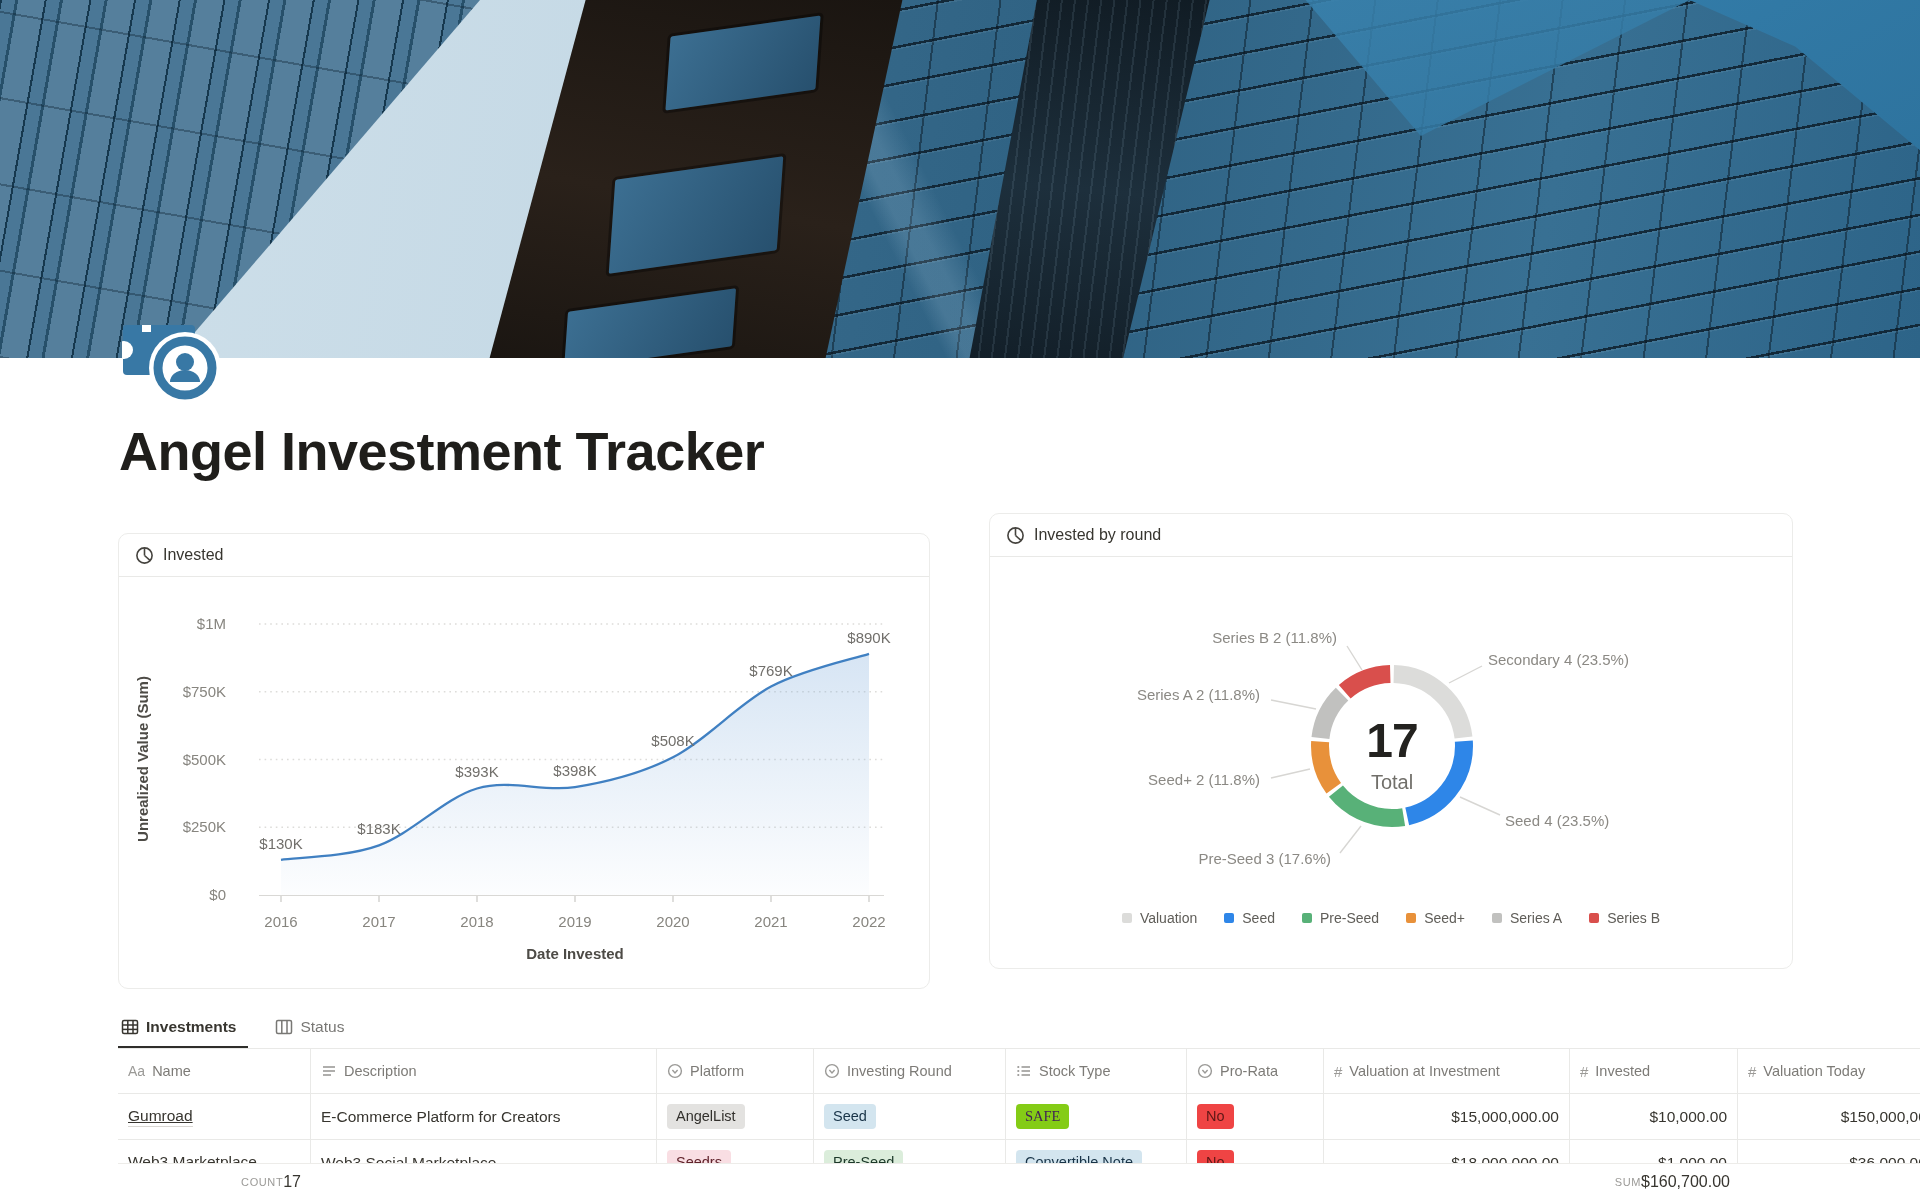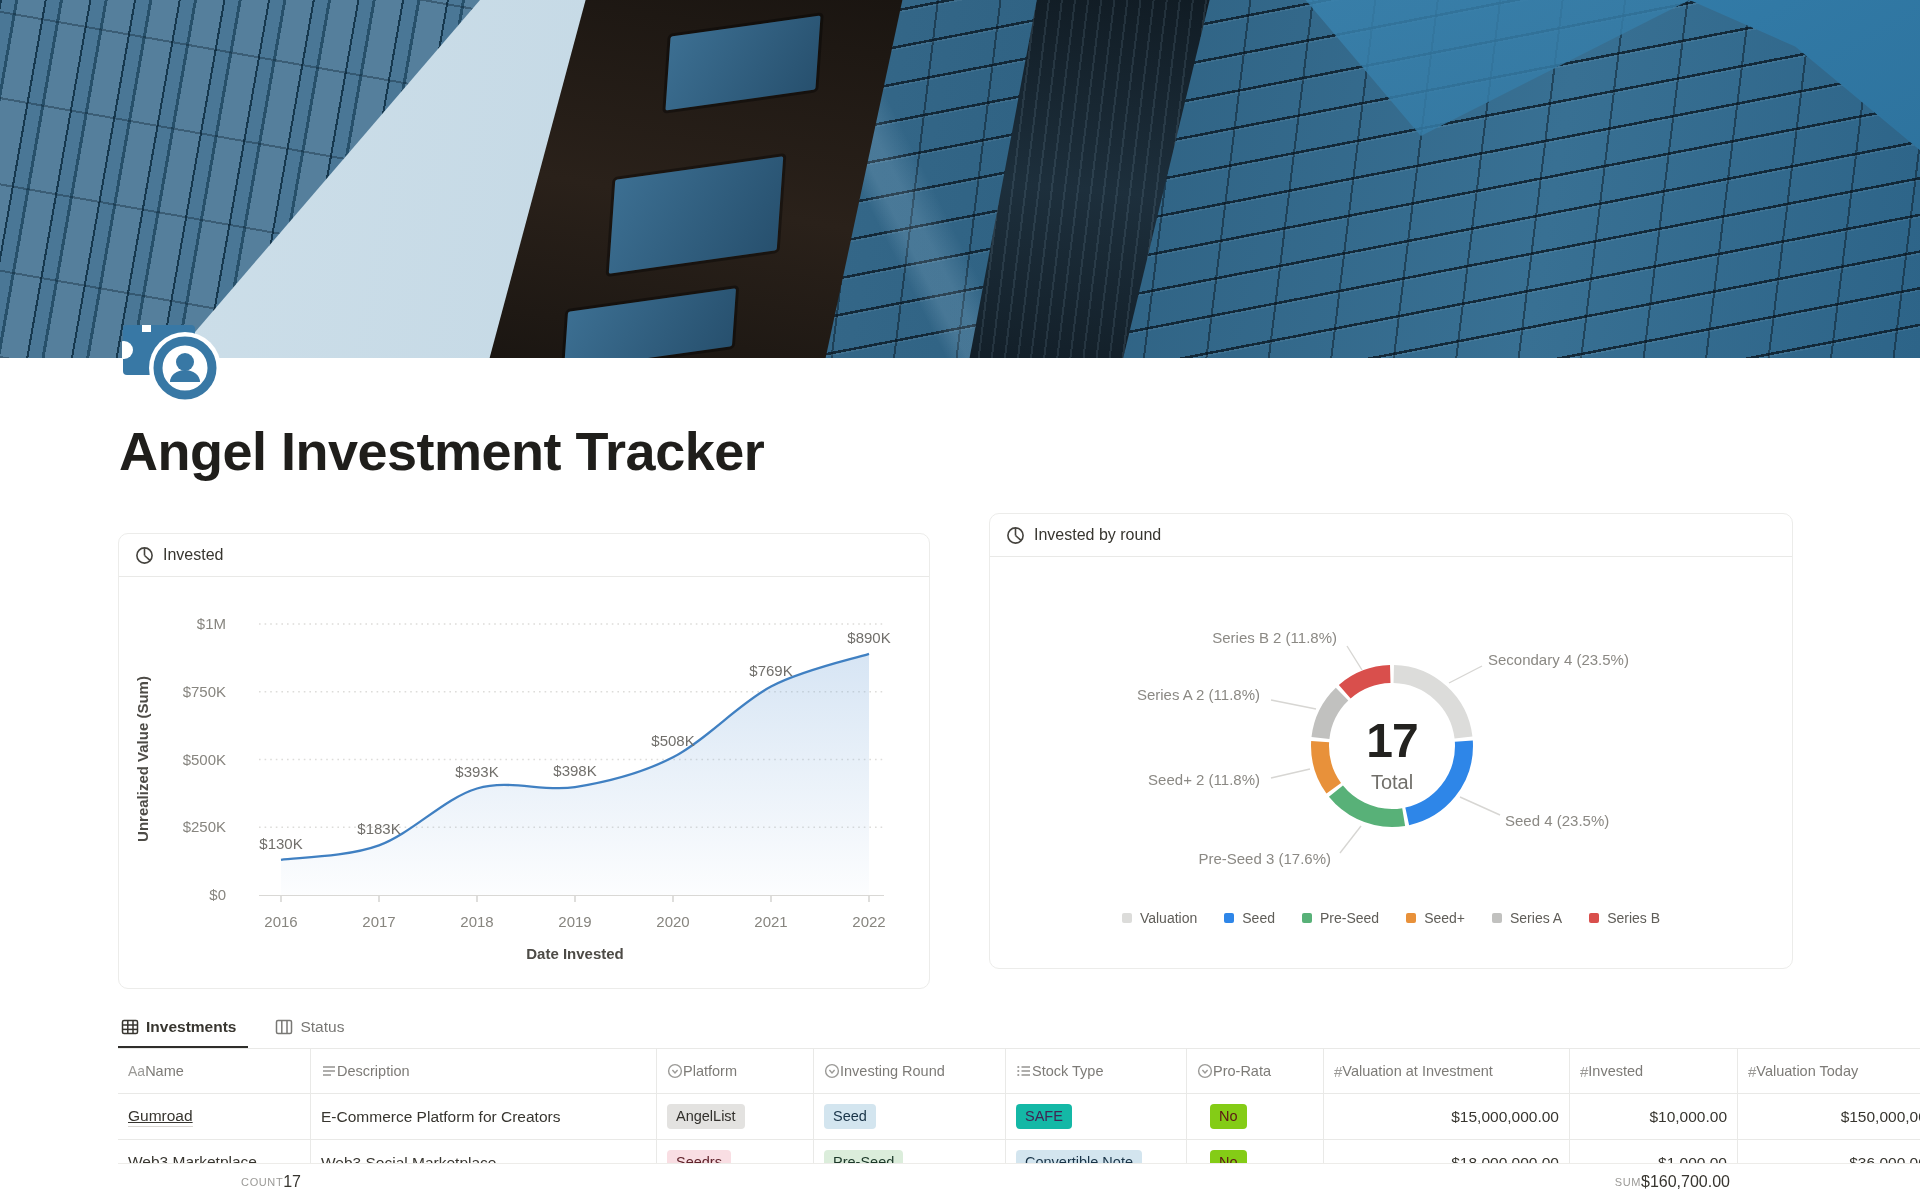--- a/index.html
+++ b/index.html
@@ -67,35 +67,35 @@
   .legend-swatch { width:10px; height:10px; border-radius:2px; }
 
   
   .table-wrap { position:absolute; left:118px; top:1006px; width:1802px; height:193px; overflow:hidden; }
   .tabs { height:42px; display:flex; align-items:flex-end; }
   .tab { display:flex; align-items:center; gap:7px; padding:0 12px 10px 3px; cursor:pointer; }
   .tab.active { border-bottom:2.5px solid #2f2e2b; font-weight:700; color:#37352f; }
   .tab.inactive { color:#787774; margin-left:24px; border-bottom:2.5px solid transparent; }
   .tab .tab-label { font-size:15.5px; }
   .thead { display:flex; width:1850px; height:46px; border-top:1px solid #e9e9e7; border-bottom:1px solid #e9e9e7; }
-  .th { display:flex; align-items:center; padding:0 10px; font-size:14.5px; color:#7d7b77;
+  .th { display:flex; align-items:center; gap:7px; padding:0 10px; font-size:14.5px; color:#7d7b77;
         border-right:1px solid #e9e9e7; }
   .th .aa { font-size:14px; color:#9b9a97; }
   .th .hash { font-size:15px; color:#9b9a97; }
   .trow { display:flex; width:1850px; height:46px; border-bottom:1px solid #e9e9e7; }
   .td { display:flex; align-items:center; padding:0 10px; font-size:15.5px; color:#37352f;
         border-right:1px solid #e9e9e7; overflow:hidden; }
   .td.num { justify-content:flex-end; }
   .td .name-text { font-weight:500; border-bottom:1px solid #d9d7d3; padding-bottom:1px; white-space:nowrap; }
   .chip { display:inline-block; height:25px; line-height:25px; padding:0 9px; border-radius:4px;
           font-size:14.5px; white-space:nowrap; }
   .chip.gray   { background:#e3e2e0; color:#32302c; }
   .chip.blue   { background:#d3e5ef; color:#183347; }
-  .chip.purple { background:#14b8a6; color:#412454; }
-  .chip.red    { background:#84cc16; color:#5d1715;margin-left:13px; }
+  .chip.purple { background:#84cc16; color:#412454;font-family:Liberation Serif, serif; }
+  .chip.red    { background:#ef4444; color:#5d1715; }
   .chip.pink   { background:#f9dee3; color:#60232b; }
   .chip.green  { background:#dbeddb; color:#1c3829; }
   .table-footer { position:absolute; left:0; bottom:0; width:1802px; height:36px; background:#fff;
                   border-top:1px solid #edece9; }
   .agg { position:absolute; top:0; height:36px; display:flex; align-items:center; justify-content:flex-end; }
   .agg-label { font-size:11px; letter-spacing:.6px; color:#9b9a97; }
   .agg-value { font-size:16px; color:#37352f; }
   #agg-count { left:0; width:183px; }
   #agg-sum   { left:0; width:1612px; }
 

